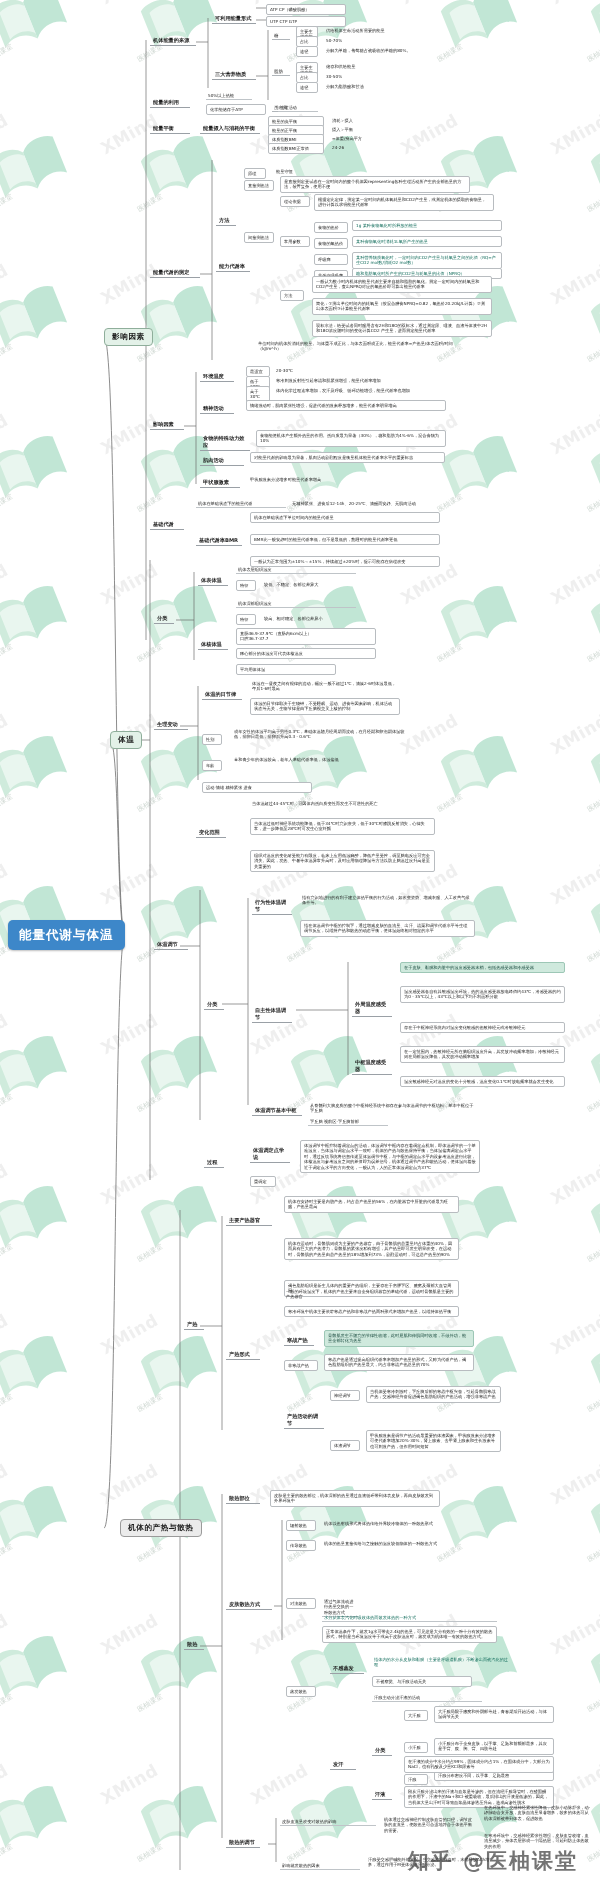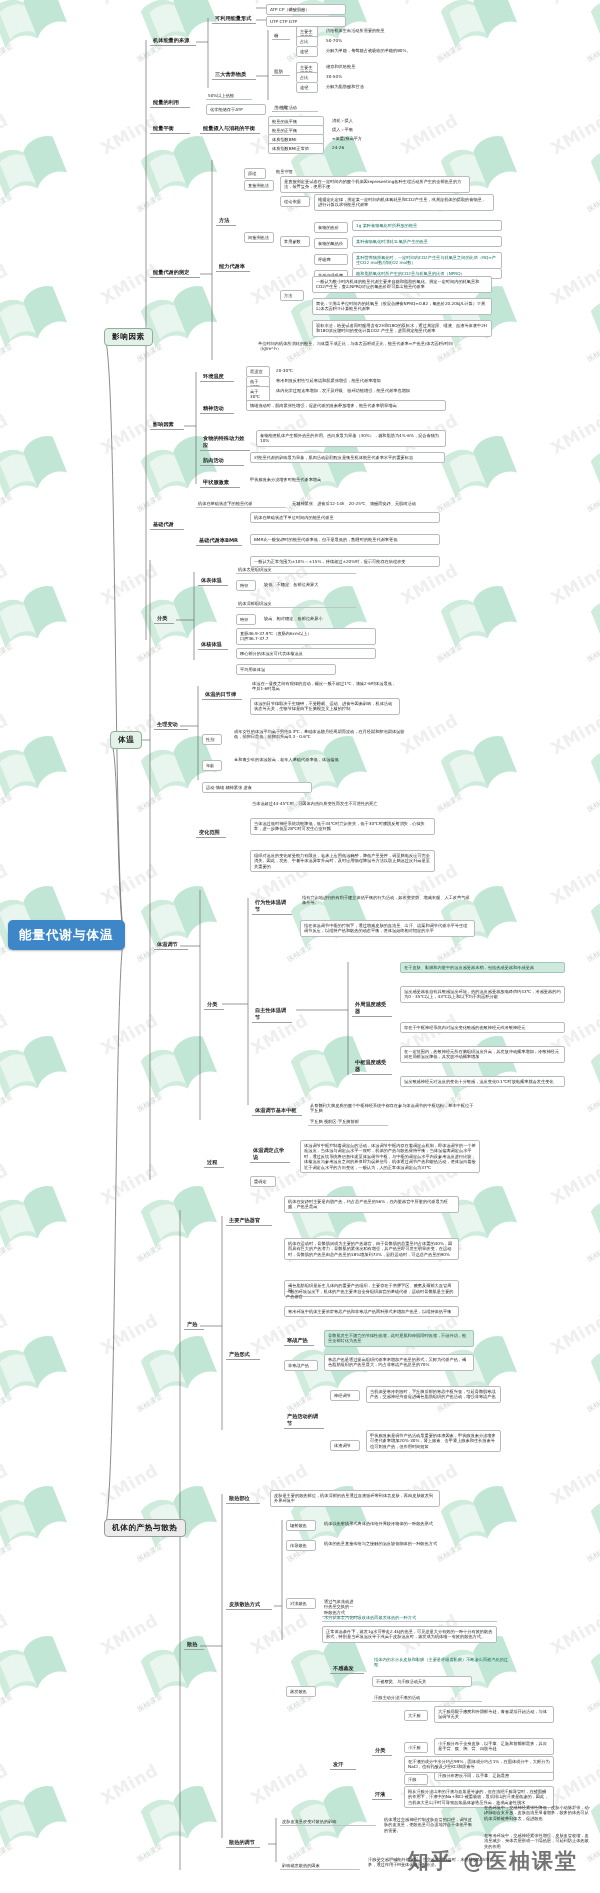--- a/index.html
+++ b/index.html
@@ -880,21 +880,21 @@
     <path d="M282 1520 V 1640" fill="none" stroke="#6f6f6f" stroke-width="0.7"></path>
     <path d="M274 1606 H 282" fill="none" stroke="#6f6f6f" stroke-width="0.7"></path>
     <path d="M276 1818 V 1862" fill="none" stroke="#6f6f6f" stroke-width="0.7"></path>
     <path d="M268 1844 H 276" fill="none" stroke="#6f6f6f" stroke-width="0.7"></path>
   </svg>
 
 <div id="map">
     <div class="node n-root" style="left: 8px; top: 920px;">能量代谢与体温</div>
     <div class="node n-l1 green" style="left: 104px; top: 328px;">影响因素</div>
     <div class="node n-l1 green" style="left: 110px; top: 731px;">体温</div>
-    <div class="node n-l1" style="left: 104px; top: 1519px;">机体的产热与散热</div>
+    <div class="node n-l1" style="left: 120px; top: 1519px;">机体的产热与散热</div>
     <div class="node n-l2" style="left: 150px; top: 36px; width: 46px;">机体能量的来源</div>
     <div class="node n-l2" style="left: 212px; top: 14px; width: 44px;">可利用能量形式</div>
     <div class="node n-box" style="left: 266px; top: 4px; width: 80px;">ATP CP（磷酸肌酸）</div>
     <div class="node n-box" style="left: 266px; top: 16px; width: 80px;">UTP CTP GTP</div>
     <div class="node n-l2" style="left: 212px; top: 70px; width: 44px;">三大营养物质</div>
     <div class="node n-l3" style="left: 272px; top: 32px; width: 18px;">糖</div>
     <div class="node n-box" style="left: 296px; top: 26px; width: 22px;">主要生理功能</div>
     <div class="node n-leaf" style="left: 324px; top: 27px; width: 190px;">供给机体生命活动所需要的能量</div>
     <div class="node n-box" style="left: 296px; top: 36px; width: 22px;">占比</div>
     <div class="node n-leaf" style="left: 324px; top: 37px; width: 190px;">50-70%</div>

